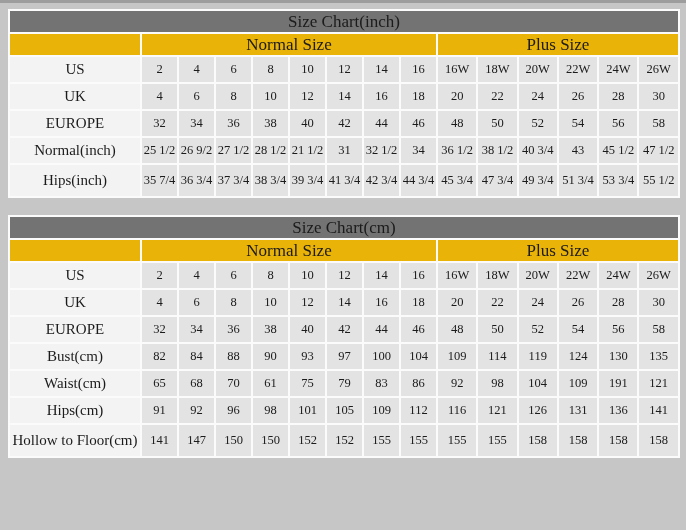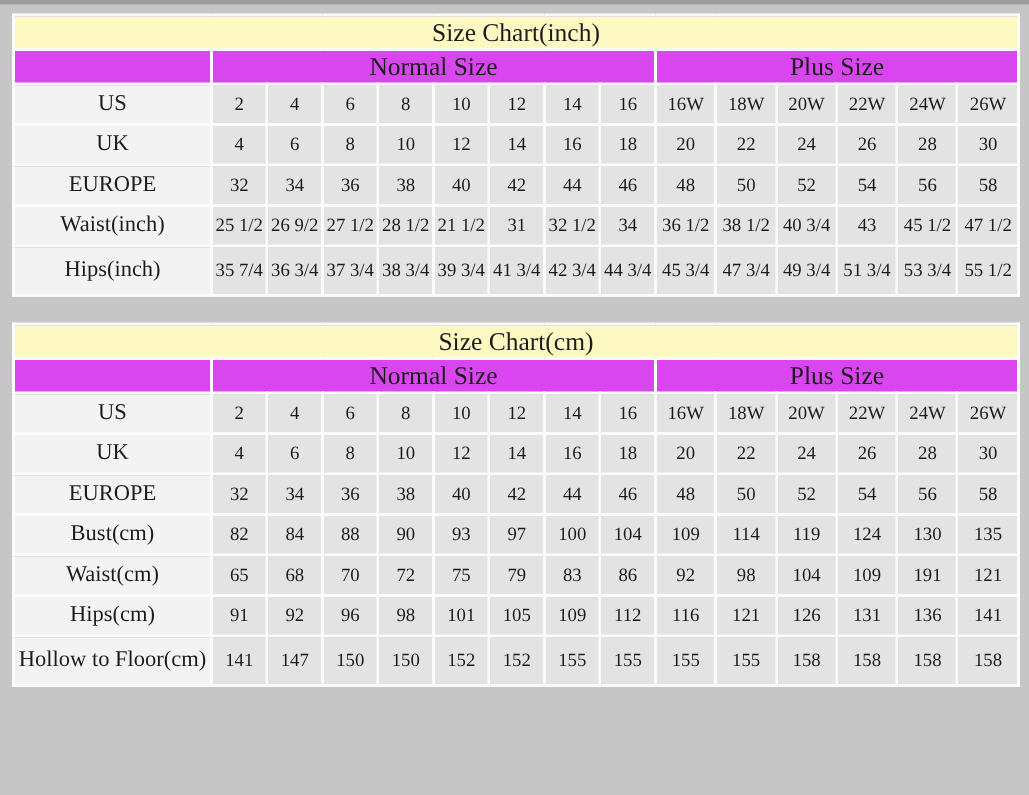--- a/index.html
+++ b/index.html
@@ -31,26 +31,26 @@
   }
   td {
     border: 2px solid #fbfbfb;
     text-align: center;
     vertical-align: middle;
     padding: 0;
     white-space: nowrap;
     overflow: hidden;
   }
   .title-row td {
-    background: #fef9c3;
+    background: #737373;
     font-size: 17px;
     height: 21px;
   }
   .group-row td {
-    background: #d946ef;
+    background: #eab308;
     font-size: 17px;
     height: 21px;
   }
   td.label {
     background: #f3f3f3;
     font-size: 15px;
   }
   td.val {
     background: #e3e3e3;
     font-size: 12.5px;
@@ -146,21 +146,21 @@
           <td class="val">44</td>
           <td class="val">46</td>
           <td class="val">48</td>
           <td class="val">50</td>
           <td class="val">52</td>
           <td class="val">54</td>
           <td class="val">56</td>
           <td class="val">58</td>
         </tr>
         <tr>
-          <td class="label">Waist(inch)</td>
+          <td class="label">Normal(inch)</td>
           <td class="val">25 1/2</td>
           <td class="val">26 9/2</td>
           <td class="val">27 1/2</td>
           <td class="val">28 1/2</td>
           <td class="val">21 1/2</td>
           <td class="val">31</td>
           <td class="val">32 1/2</td>
           <td class="val">34</td>
           <td class="val">36 1/2</td>
           <td class="val">38 1/2</td>
@@ -284,21 +284,21 @@
           <td class="val">119</td>
           <td class="val">124</td>
           <td class="val">130</td>
           <td class="val">135</td>
         </tr>
         <tr>
           <td class="label">Waist(cm)</td>
           <td class="val">65</td>
           <td class="val">68</td>
           <td class="val">70</td>
-          <td class="val">72</td>
+          <td class="val">61</td>
           <td class="val">75</td>
           <td class="val">79</td>
           <td class="val">83</td>
           <td class="val">86</td>
           <td class="val">92</td>
           <td class="val">98</td>
           <td class="val">104</td>
           <td class="val">109</td>
           <td class="val">191</td>
           <td class="val">121</td>

